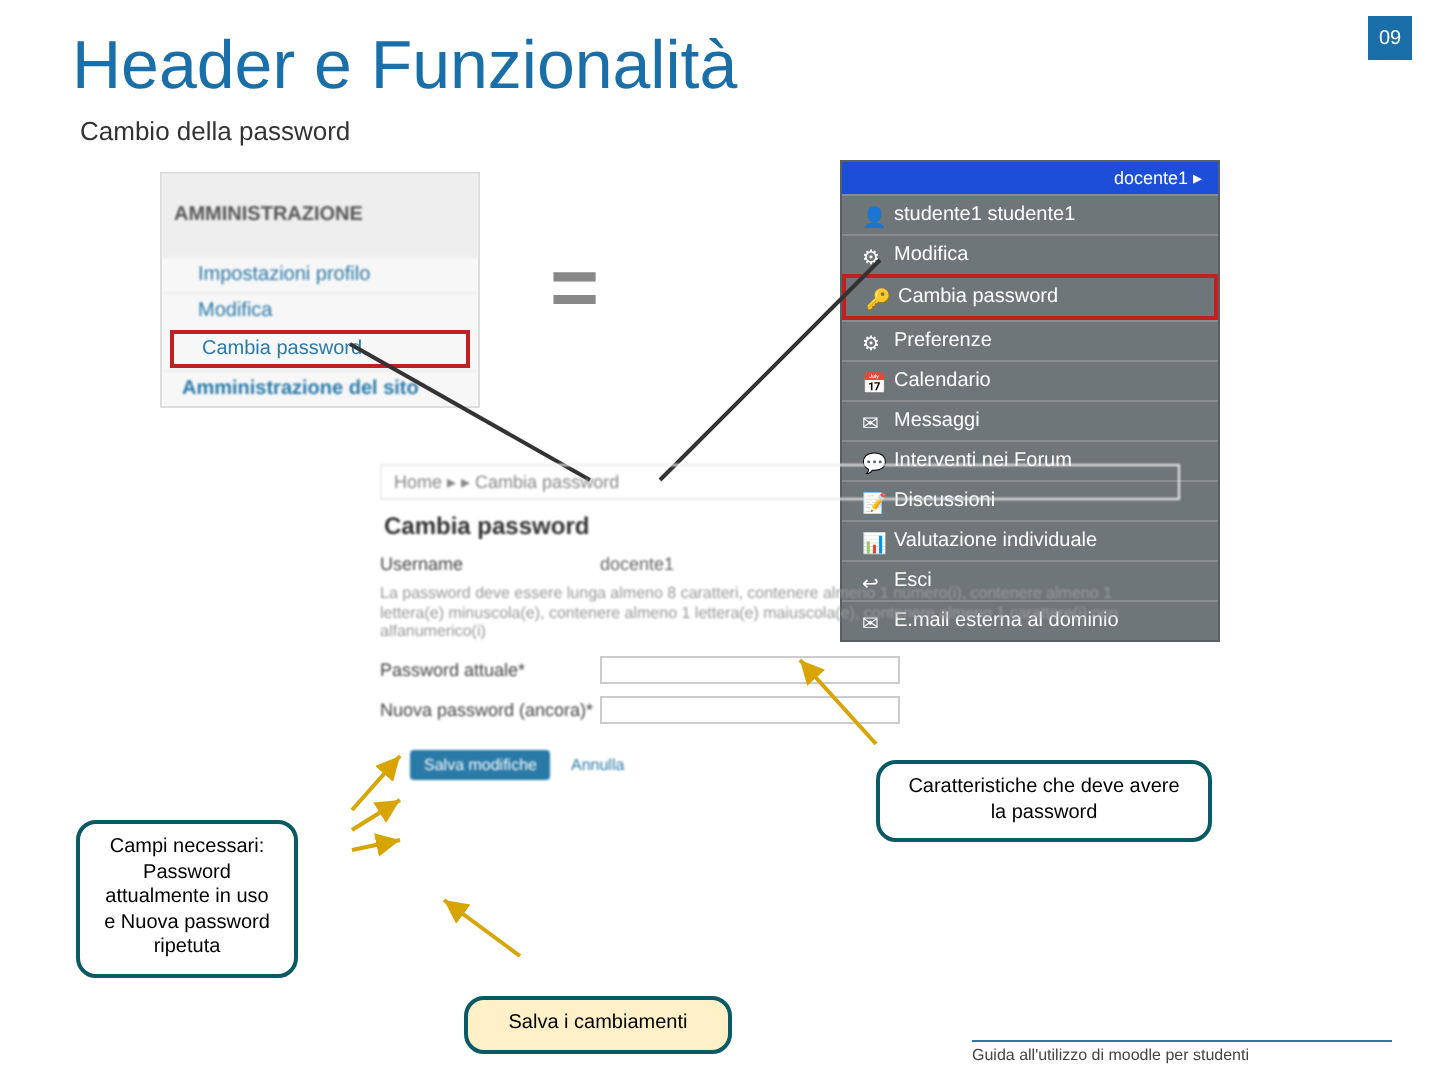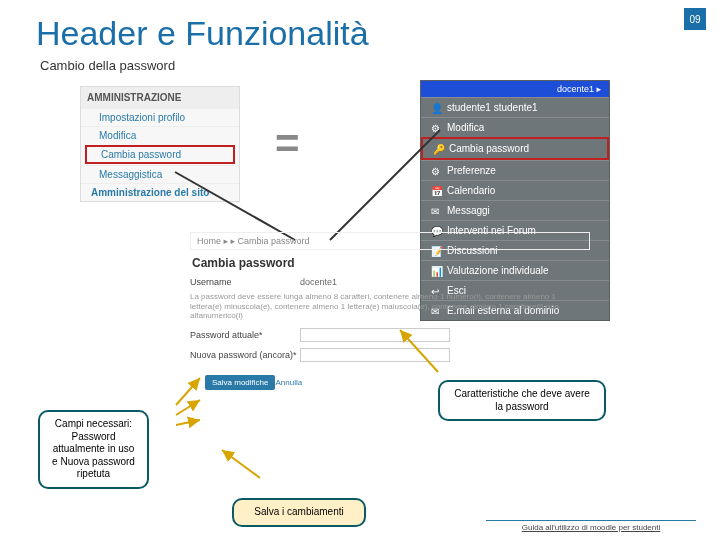--- a/index.html
+++ b/index.html
@@ -36,21 +36,21 @@
   .admin-block {
     position: absolute;
     top: 86px; left: 80px;
     width: 160px;
     border: 1px solid #ddd;
     background: #f7f7f7;
     font-size: 10px;
   }
   .admin-head {
     background: #eee;
-    padding: 5px 6px;
+    padding: 15px 6px;
     font-weight: bold;
     color: #555;
     filter: blur(0.4px);
   }
   .admin-item {
     padding: 3px 6px 3px 18px;
     color: #2a7aa8;
     border-top: 1px solid #eee;
     filter: blur(0.4px);
   }
@@ -155,21 +155,21 @@
     line-height: 1.2;
   }
   .field-box {
     width: 150px; height: 14px;
     border: 1px solid #ccc;
     background: #fff;
   }
   .buttons {
     margin-top: 10px;
     margin-left: 15px;
-    display: flex; gap: 0;
+    display: flex; gap: 10px;
     align-items: center;
   }
   .btn-save {
     background: #2a7aa8;
     color: #fff;
     font-size: 8px;
     padding: 3px 7px;
     border-radius: 2px;
     filter: blur(0.4px);
   }
@@ -199,41 +199,39 @@
     position: absolute;
     top: 0; left: 0; width: 720px; height: 540px;
     pointer-events: none;
   }
 
   .footer {
     position: absolute;
     bottom: 8px; right: 24px;
     font-size: 8px;
     color: #444;
-    text-decoration: underline;
     border-top: 1px solid #2a7aa8;
     padding-top: 2px;
     width: 210px;
-    text-align: center;
+    text-align: left;
     margin-top: 36px;
   }
 </style>
 </head>
 <body>
 
 <div class="page-number">09</div>
 <div class="title">Header e Funzionalità</div>
 <div class="subtitle">Cambio della password</div>
 
 <div class="admin-block">
   <div class="admin-head">AMMINISTRAZIONE</div>
   <div class="admin-item">Impostazioni profilo</div>
   <div class="admin-item">Modifica</div>
   <div class="admin-item hl">Cambia password</div>
-  <div class="admin-item">Messaggistica</div>
   <div class="admin-site">Amministrazione del sito</div>
 </div>
 
 <div class="equals">=</div>
 
 <div class="user-menu">
   <div class="user-header">
     <span>docente1 ▸</span>
   </div>
   <div class="user-row">

